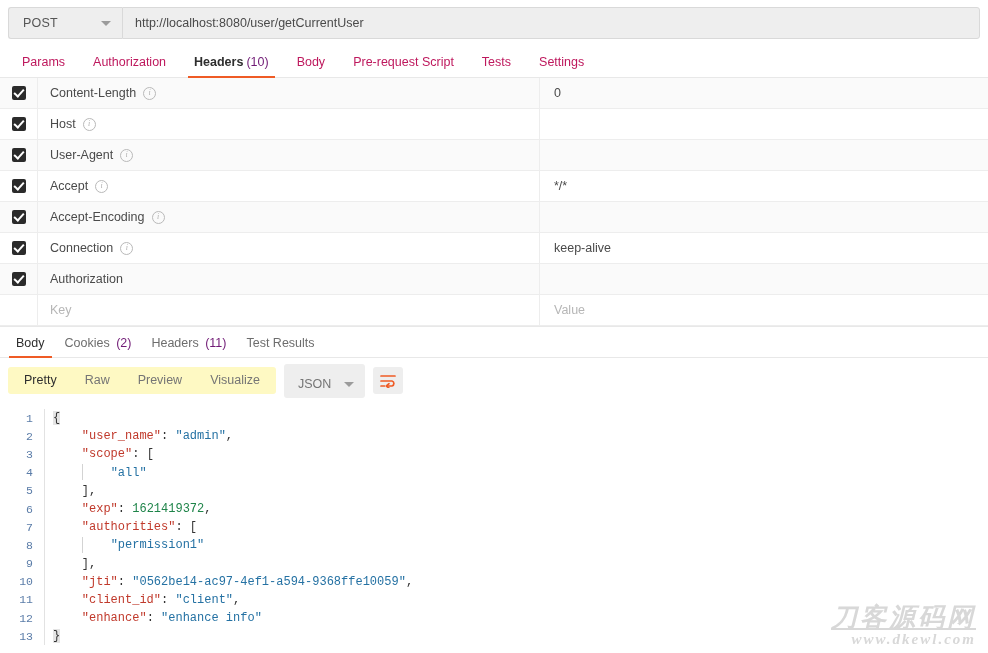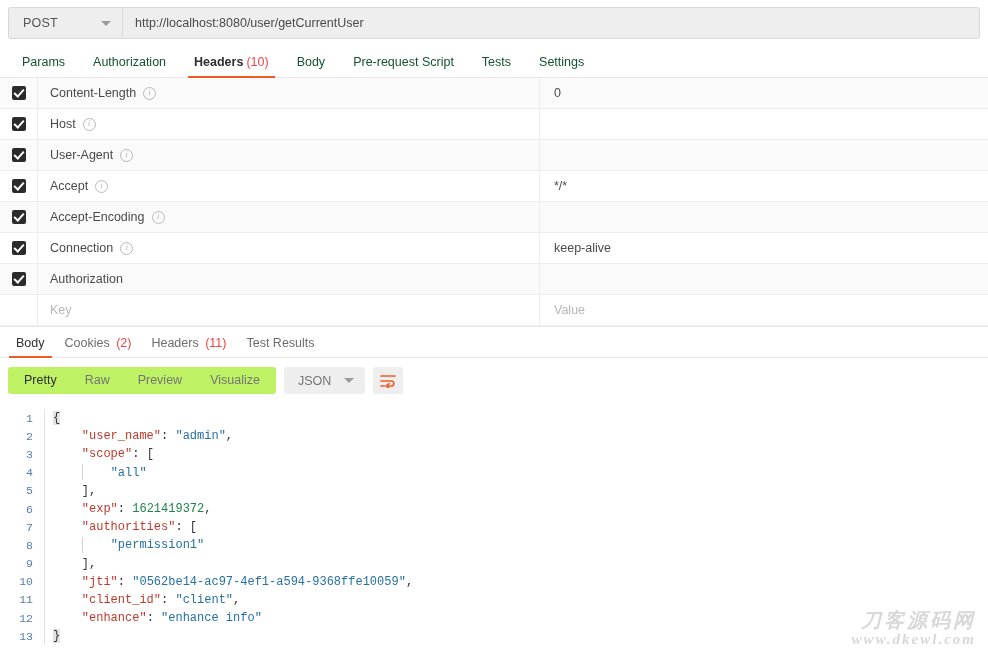--- a/index.html
+++ b/index.html
@@ -72,37 +72,37 @@
     align-items: flex-end;
     height: 32px;
     padding: 0 8px;
     box-sizing: border-box;
     border-bottom: 1px solid #e8e8e8;
   }
   .req-tab {
     position: relative;
     padding: 0 14px 8px 14px;
     font-size: 12.5px;
-    color: #14532d;
+    color: #be185d;
     cursor: pointer;
     white-space: nowrap;
   }
   .req-tab.active {
     color: #2e2e2e;
     font-weight: bold;
   }
   .req-tab.active::after {
     content: "";
     position: absolute;
     left: 8px; right: 8px; bottom: -1px;
     height: 2px;
     background: #ef5b25;
   }
   .tab-count {
-    color: #ef4444;
+    color: #701a75;
     font-weight: normal;
     margin-left: 3px;
   }
 
   
   .headers-table {
     border-bottom: 1px solid #e8e8e8;
   }
   .hrow {
     display: flex;
@@ -213,21 +213,21 @@
   .view-toolbar {
     display: flex;
     align-items: center;
     height: 45px;
     padding: 0 8px;
     box-sizing: border-box;
     gap: 8px;
   }
   .seg-group {
     display: flex;
-    background: #bef264;
+    background: #fef9c3;
     border-radius: 3px;
     height: 27px;
     align-items: center;
     padding: 0 2px;
   }
   .seg-btn {
     padding: 0 14px;
     font-size: 12.5px;
     color: #757575;
     line-height: 27px;
@@ -235,21 +235,21 @@
     border-radius: 3px;
   }
   .seg-btn.active { color: #2e2e2e; }
   .format-select {
     display: flex;
     align-items: center;
     gap: 13px;
     background: #eeeeee;
     border-radius: 3px;
     height: 27px;
-    padding: 0 11px 0 14px;
+    padding: 7px 11px 0 14px;
     cursor: pointer;
   }
   .format-select .fmt-label { font-size: 12.5px; color: #757575; }
   .wrap-btn {
     width: 30px; height: 27px;
     background: #eeeeee;
     border-radius: 3px;
     display: flex;
     align-items: center;
     justify-content: center;
@@ -304,26 +304,27 @@
   .watermark {
     position: absolute;
     right: 12px;
     bottom: 4px;
     text-align: right;
     user-select: none;
     pointer-events: none;
   }
   .wm-cn {
     font-family: "DejaVu Sans", sans-serif;
-    font-size: 20px;
+    font-size: 26px;
     font-weight: bold;
     color: #d8d8d8;
     letter-spacing: 3px;
     font-style: italic;
     line-height: 1;
+    text-decoration: underline;
   }
   .wm-en {
     font-family: Liberation Serif, serif;
     font-size: 15px;
     font-weight: bold;
     font-style: italic;
     color: #d8d8d8;
     letter-spacing: 2px;
     line-height: 1.3;
   }

